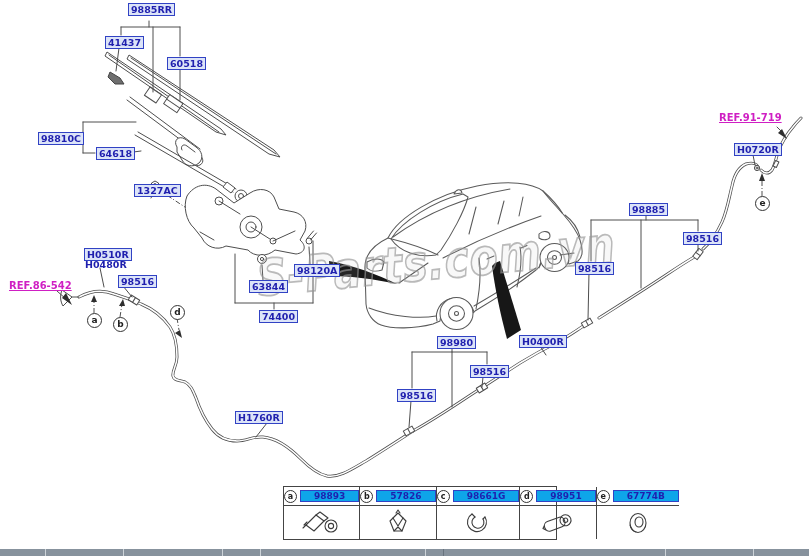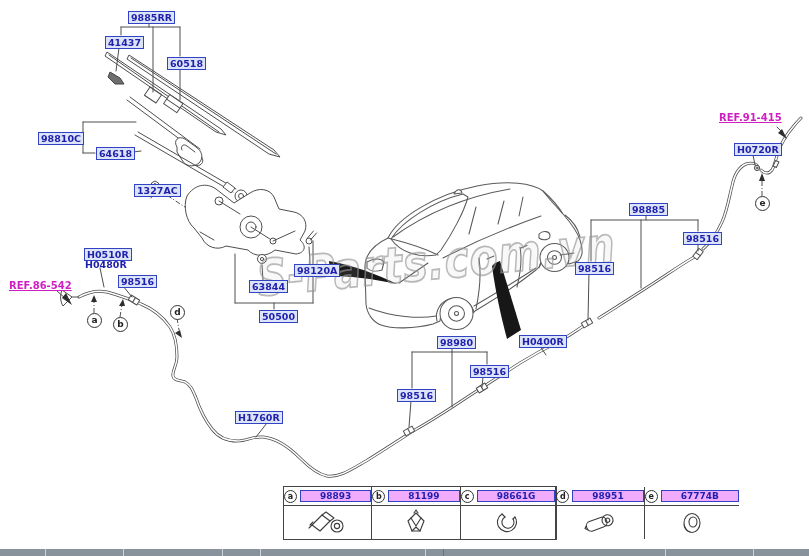--- a/index.html
+++ b/index.html
@@ -28,22 +28,22 @@
       -webkit-text-stroke:1.8px rgba(150,150,150,0.65);
       transform:rotate(-5.5deg) scaleX(0.82);transform-origin:left bottom;pointer-events:none;}
   .legend{position:absolute;left:283px;top:486px;width:274px;height:54px;display:flex;
           border:1px solid #444;box-sizing:border-box;z-index:30;background:#fff;}
   .lg-col{flex:1;display:flex;flex-direction:column;border-right:1px solid #444;box-sizing:border-box;}
   .lg-col:last-child{border-right:none;}
   .lg-h{height:18px;border-bottom:1px solid #444;display:flex;align-items:center;
         justify-content:center;gap:3px;}
   .lg-circle{width:11px;height:11px;border:1.1px solid #333;border-radius:50%;font-size:8px;
         font-weight:700;color:#222;text-align:center;line-height:11px;flex:0 0 auto;}
-  .lg-part{font-size:9px;font-weight:700;color:#1f1fae;border:1px solid #3142c4;background:#f0abfc;
-        padding:0 19px;line-height:10px;white-space:nowrap;}
+  .lg-part{font-size:9px;font-weight:700;color:#1f1fae;border:1px solid #3142c4;background:#0ea5e9;
+        padding:0 13px;line-height:10px;white-space:nowrap;}
   .lg-icon{flex:1;display:flex;align-items:center;justify-content:center;}
   .lg-icon svg{position:static;}
   .icon-ln{stroke:#3c3c3c;stroke-width:1.1;fill:none;stroke-linecap:round;stroke-linejoin:round;}
   #bottombar{position:absolute;left:0;top:549px;width:809px;height:7px;background:#87929d;z-index:40;}
   .bb-div{position:absolute;top:0;width:1px;height:7px;background:#ccd3d8;}
   .bb-div.dark{background:#68737e;}
 </style>
 </head>
 <body>
 
@@ -184,43 +184,43 @@
     <path class="ln" d="M589,273 L588,320 M698,243 L698,251"></path>
     <path class="ln" d="M753,155 L755,165"></path>
     <path class="dsh" d="M762,196 L762,181"></path>
       <polygon class="ah" points="762,173 759,181 765,181"></polygon>
     <path class="ln" d="M777,127 L782,132"></path>
       <polygon class="ah" points="787,139 778,133 782,129"></polygon>
   </svg>
 
   <div id="watermark">S-Parts.com.vn</div>
 
-  <div class="plabel boxed" style="left:128px;top:11px">9885RR</div>
+  <div class="plabel boxed" style="left:128px;top:3px">9885RR</div>
   <div class="plabel boxed" style="left:105px;top:36px">41437</div>
   <div class="plabel boxed" style="left:167px;top:57px">60518</div>
   <div class="plabel boxed" style="left:38px;top:132px">98810C</div>
   <div class="plabel boxed" style="left:96px;top:147px">64618</div>
   <div class="plabel boxed" style="left:134px;top:184px">1327AC</div>
   <div class="plabel boxed" style="left:84px;top:248px">H0510R</div>
   <div class="plabel plain" style="left:85px;top:259px">H0480R</div>
   <div class="plabel boxed" style="left:118px;top:275px">98516</div>
   <div class="ref" style="left:9px;top:280px">REF.86-542</div>
   <div class="plabel boxed" style="left:249px;top:280px">63844</div>
   <div class="plabel boxed" style="left:294px;top:264px">98120A</div>
-  <div class="plabel boxed" style="left:259px;top:310px">50500</div>
+  <div class="plabel boxed" style="left:259px;top:310px">74400</div>
   <div class="plabel boxed" style="left:235px;top:411px">H1760R</div>
   <div class="plabel boxed" style="left:437px;top:336px">98980</div>
   <div class="plabel boxed" style="left:397px;top:389px">98516</div>
   <div class="plabel boxed" style="left:470px;top:365px">98516</div>
   <div class="plabel boxed" style="left:519px;top:335px">H0400R</div>
   <div class="plabel boxed" style="left:575px;top:262px">98516</div>
   <div class="plabel boxed" style="left:683px;top:232px">98516</div>
   <div class="plabel boxed" style="left:629px;top:203px">98885</div>
   <div class="plabel boxed" style="left:734px;top:143px">H0720R</div>
-  <div class="ref" style="left:719px;top:112px">REF.91-415</div>
+  <div class="ref" style="left:719px;top:112px">REF.91-719</div>
 
   <div class="co" style="left:87px;top:313px">a</div>
   <div class="co" style="left:113px;top:317px">b</div>
   <div class="co" style="left:170px;top:305px">d</div>
   <div class="co" style="left:755px;top:196px">e</div>
 
   <div class="legend">
     <div class="lg-col">
       <div class="lg-h">
           <span class="lg-circle">a</span>
@@ -234,21 +234,21 @@
               <circle cx="9" cy="3" r="6"></circle>
               <circle cx="9" cy="3" r="2.6"></circle>
               <path d="M-16,2 l-3,3 M-15,-1 l-3,3"></path>
             </g>
           </svg>
       </div>
     </div>
     <div class="lg-col">
       <div class="lg-h">
           <span class="lg-circle">b</span>
-          <span class="lg-part">81199</span>
+          <span class="lg-part">57826</span>
         </div>
       <div class="lg-icon">
         <svg width="44" height="30" viewBox="-22 -15 44 30">
             <g class="icon-ln">
               <path d="M0,-10 L8,-2 L4,8 L-4,8 L-8,-2 Z"></path>
               <path d="M-5,-5 L0,3 L5,-5"></path>
               <path d="M-2,-10 L0,-13 L2,-10"></path>
               <path d="M-4,8 L0,4 L4,8"></path>
             </g>
           </svg>

